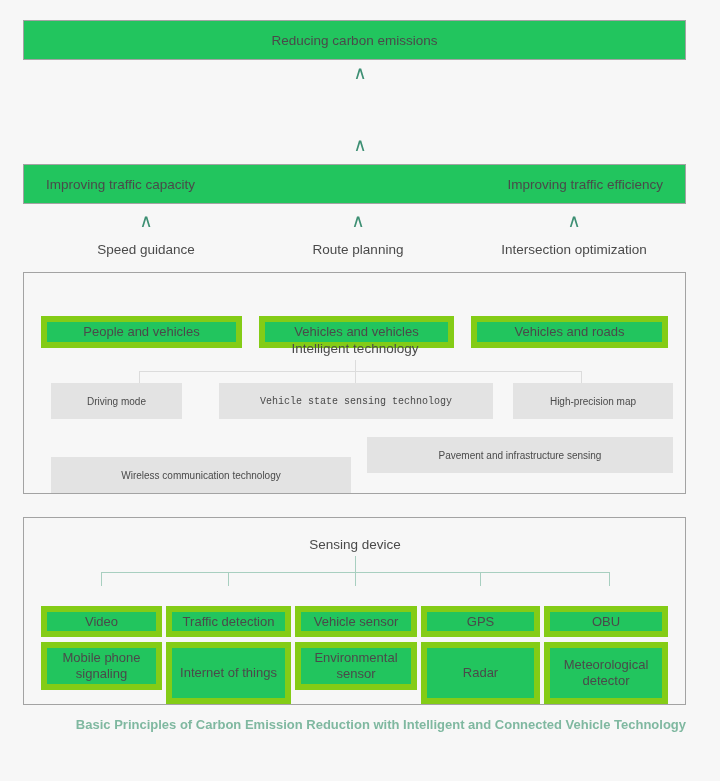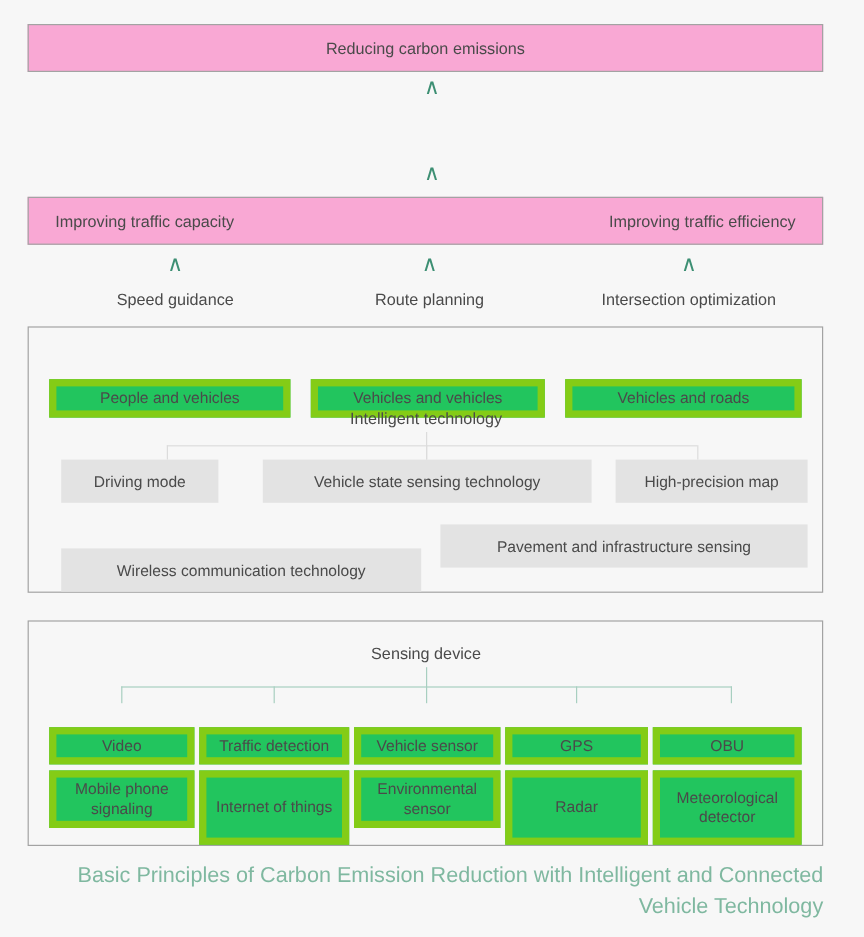--- a/index.html
+++ b/index.html
@@ -18,21 +18,21 @@
 
   .canvas {
     position: relative;
     width: 720px;
     height: 781px;
   }
 
   
   .gbox {                       
     position: absolute;
-    background: #f9a8d4;
+    background: #22c55e;
     border: 1px solid #a3a3a3;
     display: flex;
     align-items: center;
     justify-content: center;
     font-size: 13.5px;
     color: #4a4a4a;
   }
 
   .panel {                      
     position: absolute;
@@ -74,39 +74,40 @@
     margin-top: 20px;
   }
 
   .graybox {                    
     position: absolute;
     background: #e3e3e3;
     display: flex;
     align-items: center;
     justify-content: center;
     text-align: center;
-    font-size: 13px;
+    font-size: 10px;
     color: #4a4a4a;
   }
 
   
   .ln-v, .ln-h {
     position: absolute;
   }
   .ln-v { width: 1px; }
   .ln-h { height: 1px; }
   .gray-ln  { background: #dcdcdc; }
   .green-ln { background: #a8cfc0; }
 
   .caption {
     position: absolute;
-    font-size: 18px;
+    font-size: 13px;
     color: #7fb8a0;
     text-align: right;
     line-height: 1.45;
+    font-weight: bold;
   }
 </style>
 </head>
 <body>
 
 <div class="canvas">
 
   <div class="gbox" style="left:23px; top:20px; width:663px; height:40px;">
     <span>Reducing carbon emissions</span>
   </div>
@@ -146,21 +147,21 @@
 
   <div class="ln-v gray-ln" style="left:355px; top:360px; height:23px;"></div>
   <div class="ln-h gray-ln" style="left:139px; top:371px; width:442px;"></div>
   <div class="ln-v gray-ln" style="left:139px; top:371px; height:12px;"></div>
   <div class="ln-v gray-ln" style="left:355px; top:371px; height:12px;"></div>
   <div class="ln-v gray-ln" style="left:581px; top:371px; height:12px;"></div>
 
   <div class="graybox" style="left:51px; top:383px; width:131px; height:36px;">
     <span>Driving mode</span>
   </div>
-  <div class="graybox" style="left:219px; top:383px; width:274px; height:36px;">
+  <div class="graybox" style="left:219px; top:383px; width:274px; height:36px;font-family:Liberation Mono, monospace;">
     <span>Vehicle state sensing technology</span>
   </div>
   <div class="graybox" style="left:513px; top:383px; width:160px; height:36px;">
     <span>High-precision map</span>
   </div>
 
   <div class="graybox" style="left:51px; top:457px; width:300px; height:36px;">
     <span>Wireless communication technology</span>
   </div>
   <div class="graybox" style="left:367px; top:437px; width:306px; height:36px;justify-content:center;">

